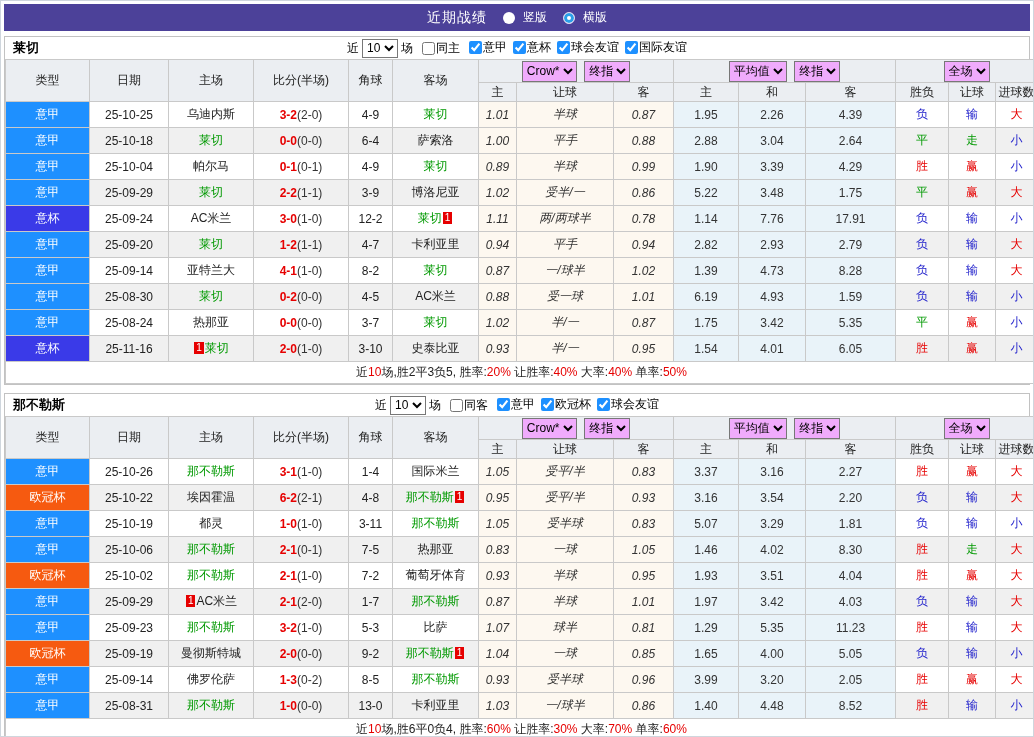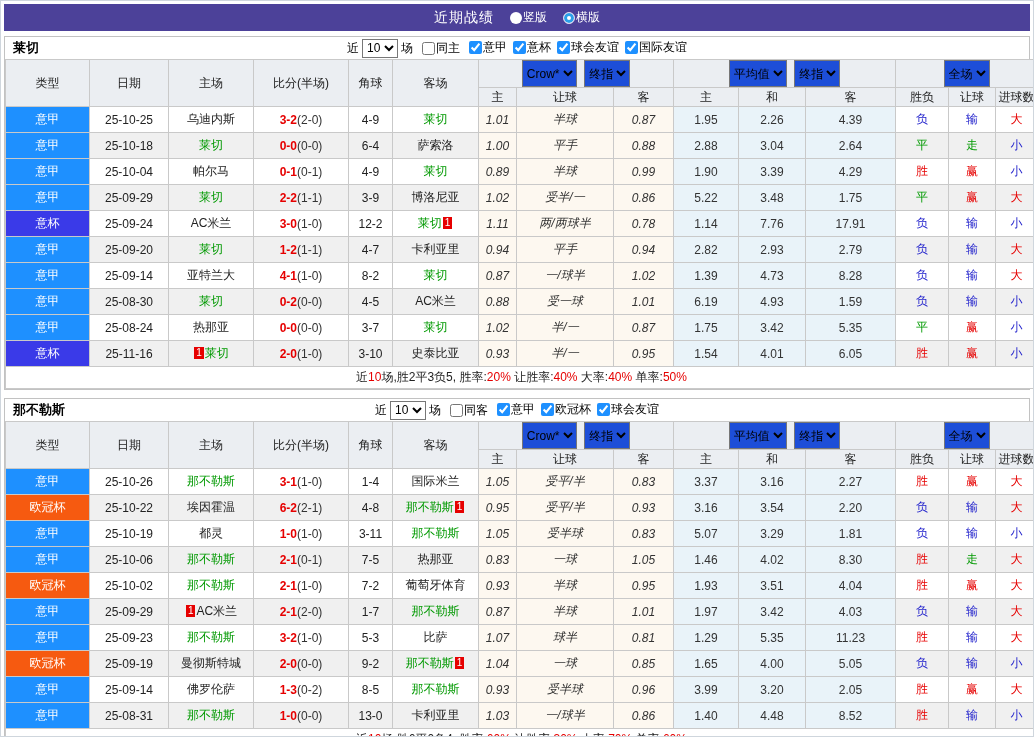--- a/index.html
+++ b/index.html
@@ -4,39 +4,39 @@
 <style>
   * { box-sizing: border-box; }
   html,body { margin:0; padding:0; background:#fff; }
   body { width:1034px; font-family:"Liberation Sans","DejaVu Sans",sans-serif; font-size:12px; color:#222; }
   .panel { width:1034px; height:737px; border:1px solid #cfd6dd; overflow:hidden; }
 
   
   .titlebar { margin:3px 3px 5px 3px; height:27px; background:#4c4199; color:#fff;
               display:flex; align-items:center; justify-content:center; gap:16px; }
   .titlebar .ttl { font-weight:normal; font-size:14px; letter-spacing:1px; }
-  .radio-opt { display:inline-flex; align-items:center; gap:1px; font-size:12px; cursor:pointer; }
+  .radio-opt { display:inline-flex; align-items:center; gap:8px; font-size:12px; cursor:pointer; }
   .radio { width:12px; height:12px; border-radius:50%; background:#fff; display:inline-block; }
   .radio.sel { background:#fff; box-shadow: inset 0 0 0 3px #2a9fe8; border:1px solid #dcd8f0; }
 
   
   .section { margin:0 3px 8px 3px; border:1px solid #c2c2c2; }
   .teambar { height:22px; position:relative; display:flex; align-items:center; justify-content:center; background:#fff; }
   .teambar .tname { position:absolute; left:8px; font-weight:bold; font-size:13px; color:#000; }
   .filters { display:flex; align-items:center; gap:3px; font-size:12px; color:#000; }
   .filters select { height:19px; font-size:12px; border:1px solid #777; background:#fff; }
   .filters input[type=checkbox] { width:13px; height:13px; accent-color:#1e90ff; margin:0 1px 0 6px; vertical-align:middle; }
   .filters label { display:inline-flex; align-items:center; cursor:pointer; }
 
   table { width:100%; border-collapse:collapse; table-layout:fixed; }
   th, td { border:1px solid #c9c9c9; text-align:center; padding:0; font-weight:normal; overflow:hidden; white-space:nowrap; }
   thead th { background:#ebeef2; color:#222; font-size:12px; }
   tr.hdr1 th { height:23px; }
   tr.hdr2 th { height:19px; }
-  thead select { height:27px; font-size:12px; border:1px solid #777; background:#1d4ed8; margin:0 2px; }
+  thead select { height:21px; font-size:12px; border:1px solid #777; background:#f0abfc; margin:0 2px; }
 
   tbody tr.data td { height:26px; font-size:12px; }
   tbody tr.odd  { background:#fff; }
   tbody tr.even { background:#f0f0f0; }
   td.c-league { color:#fff; }
   td.c-odd, td.c-hc { background:#fdf8f0; color:#333;font-style:italic; }
   td.c-avg { background:#e9f3f9; color:#333;margin-top:20px; }
   td.c-score .s { color:#e60000;font-weight:bold; }
   td.c-score .sh { color:#333; }
   span.focal { color:#009900; }

